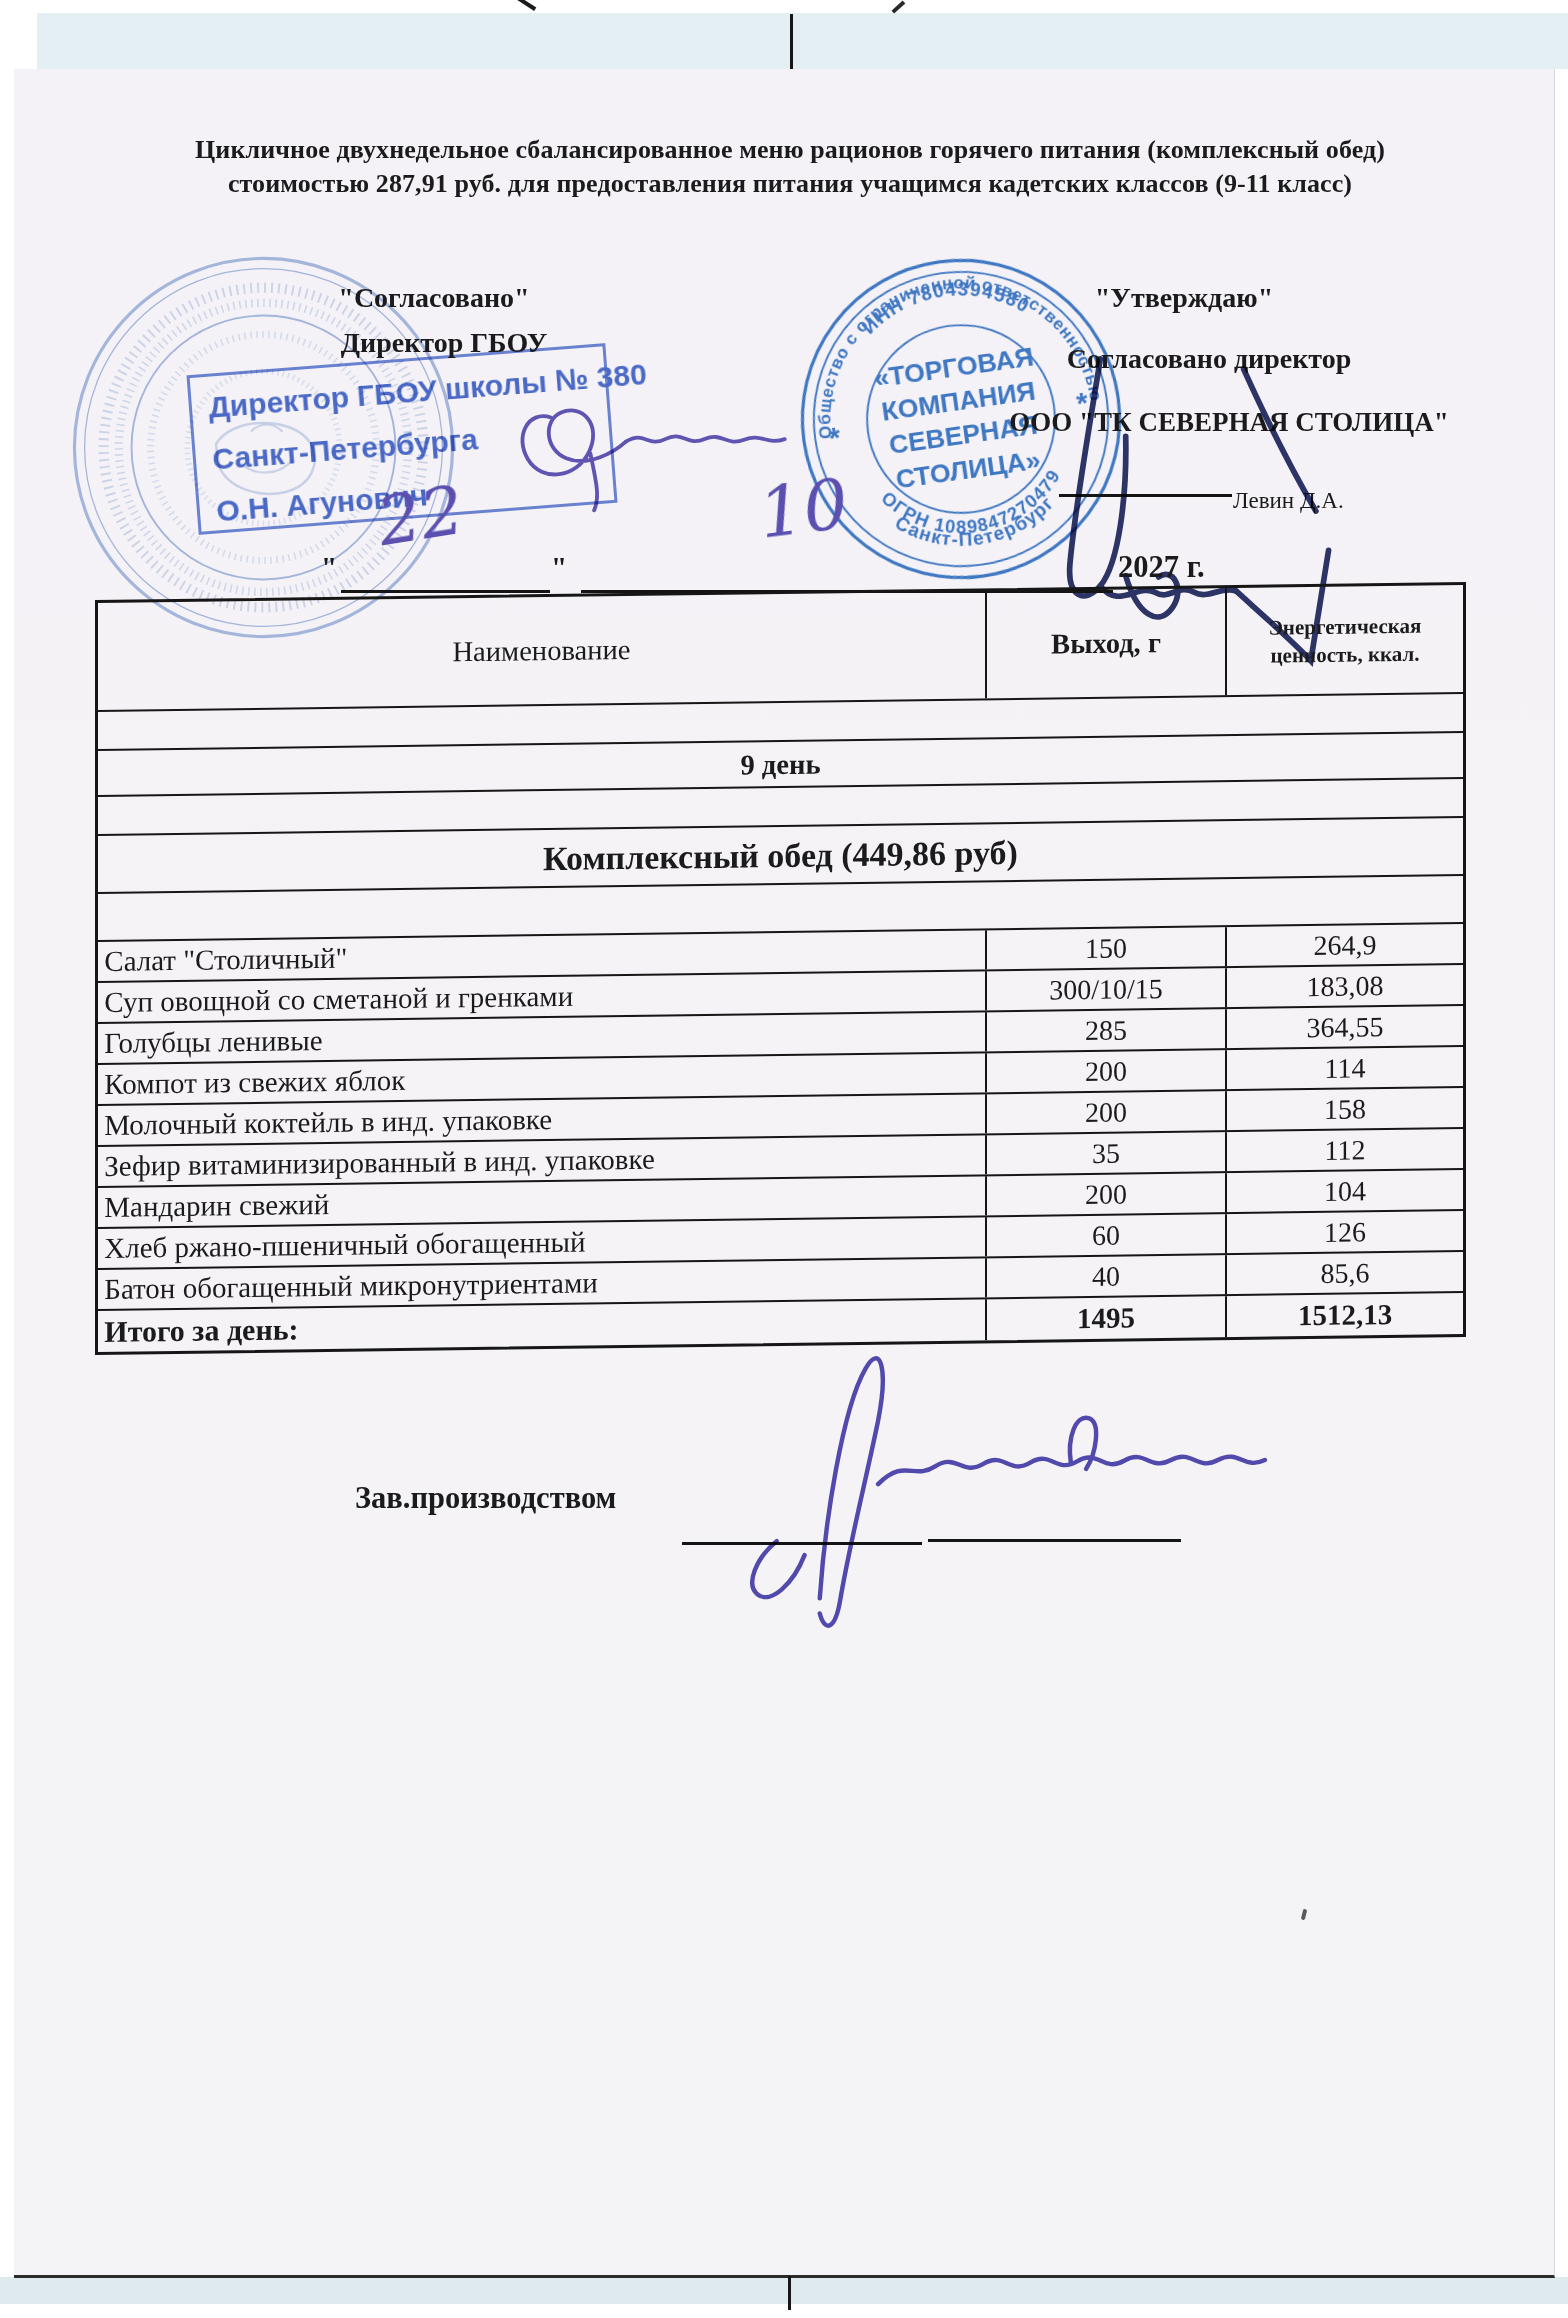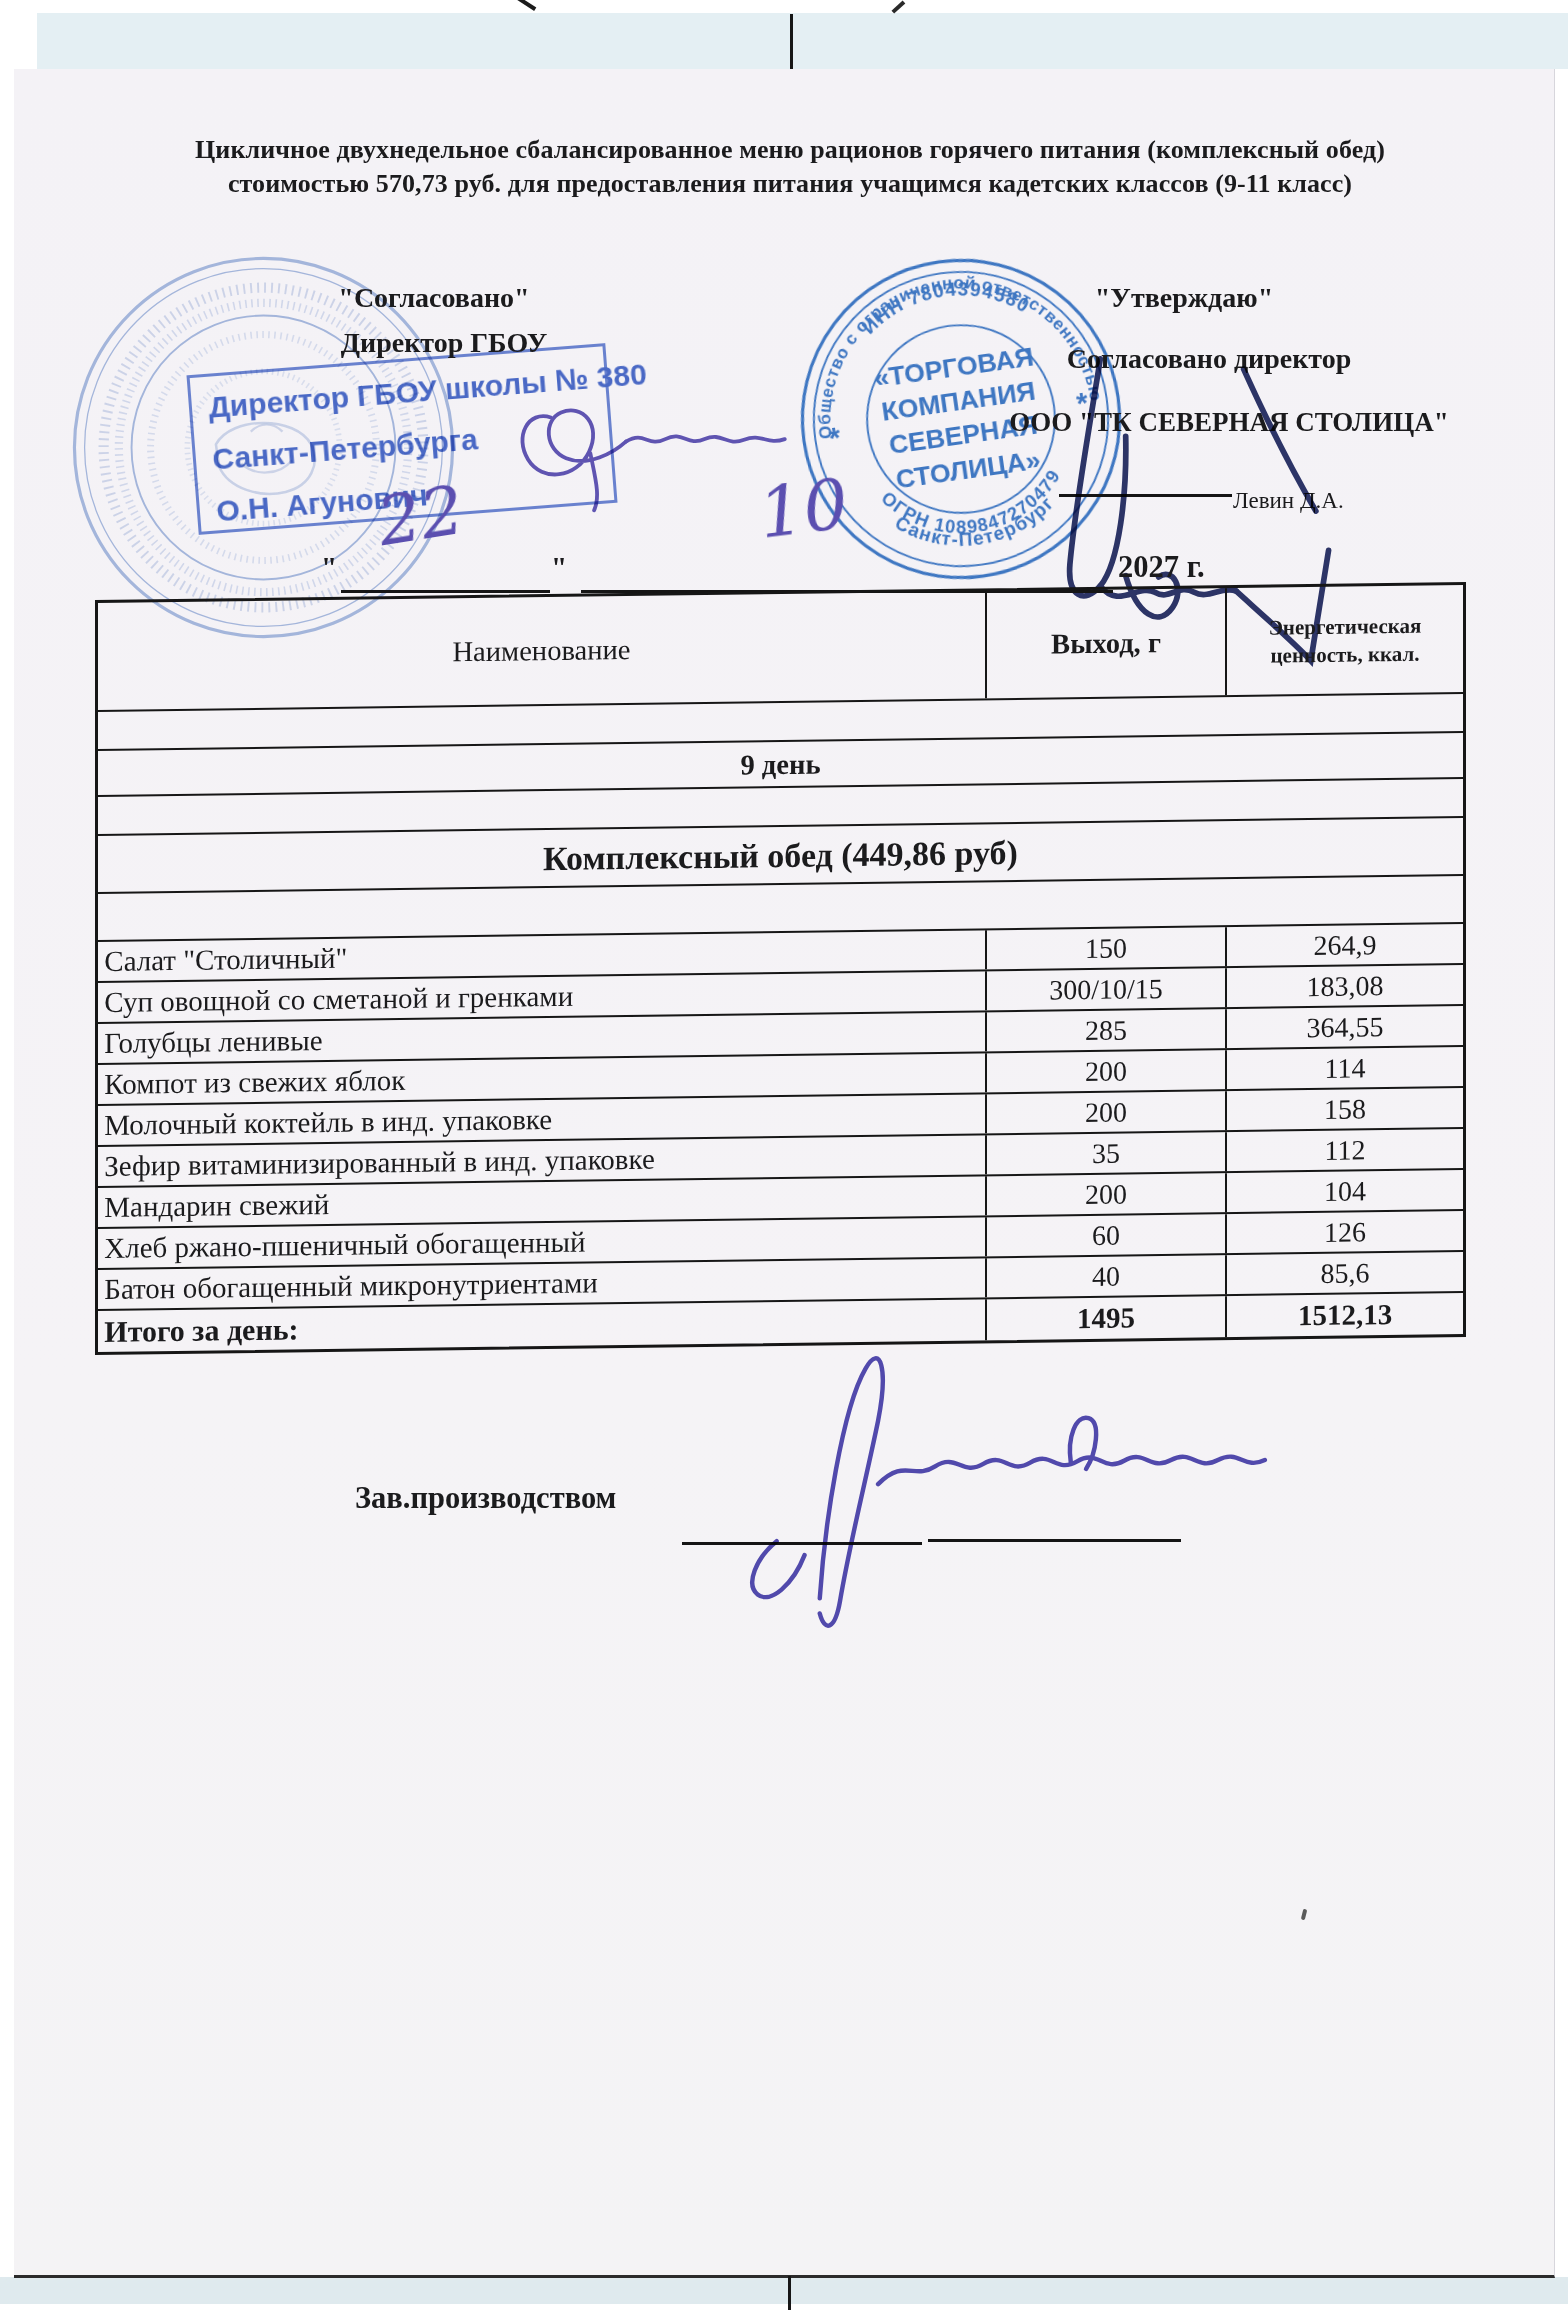--- a/index.html
+++ b/index.html
@@ -101,21 +101,21 @@
 <div class="abs tick artifact-tick-top"></div>
 <div class="abs artifact-slash"></div>
 <div class="abs artifact-corner"></div>
 
 <div class="abs page"></div>
 <div class="abs tick artifact-tick-bottom"></div>
 <div class="abs artifact-speck"></div>
 
 <div class="abs title">
   <div>Цикличное двухнедельное сбалансированное меню рационов горячего питания (комплексный обед)</div>
-  <div>стоимостью 570,73 руб. для предоставления питания учащимся кадетских классов (9-11 класс)</div>
+  <div>стоимостью 287,91 руб. для предоставления питания учащимся кадетских классов (9-11 класс)</div>
 </div>
 
 <svg class="abs school-seal" width="387" height="387" viewBox="0 0 610 610">
   <g stroke="#9db4de" fill="none" opacity="0.85" style="filter:blur(1px)">
     <circle cx="305" cy="305" r="298" stroke-width="5"></circle>
     <circle cx="305" cy="305" r="282" stroke-width="2"></circle>
     <circle cx="305" cy="305" r="208" stroke-width="3"></circle>
     <circle cx="305" cy="305" r="252" stroke-width="16" stroke-dasharray="3 8" opacity="0.5"></circle>
     <circle cx="305" cy="305" r="228" stroke-width="13" stroke-dasharray="2.5 7" opacity="0.45"></circle>
     <circle cx="305" cy="305" r="178" stroke-width="11" stroke-dasharray="2.5 7" opacity="0.4"></circle>

